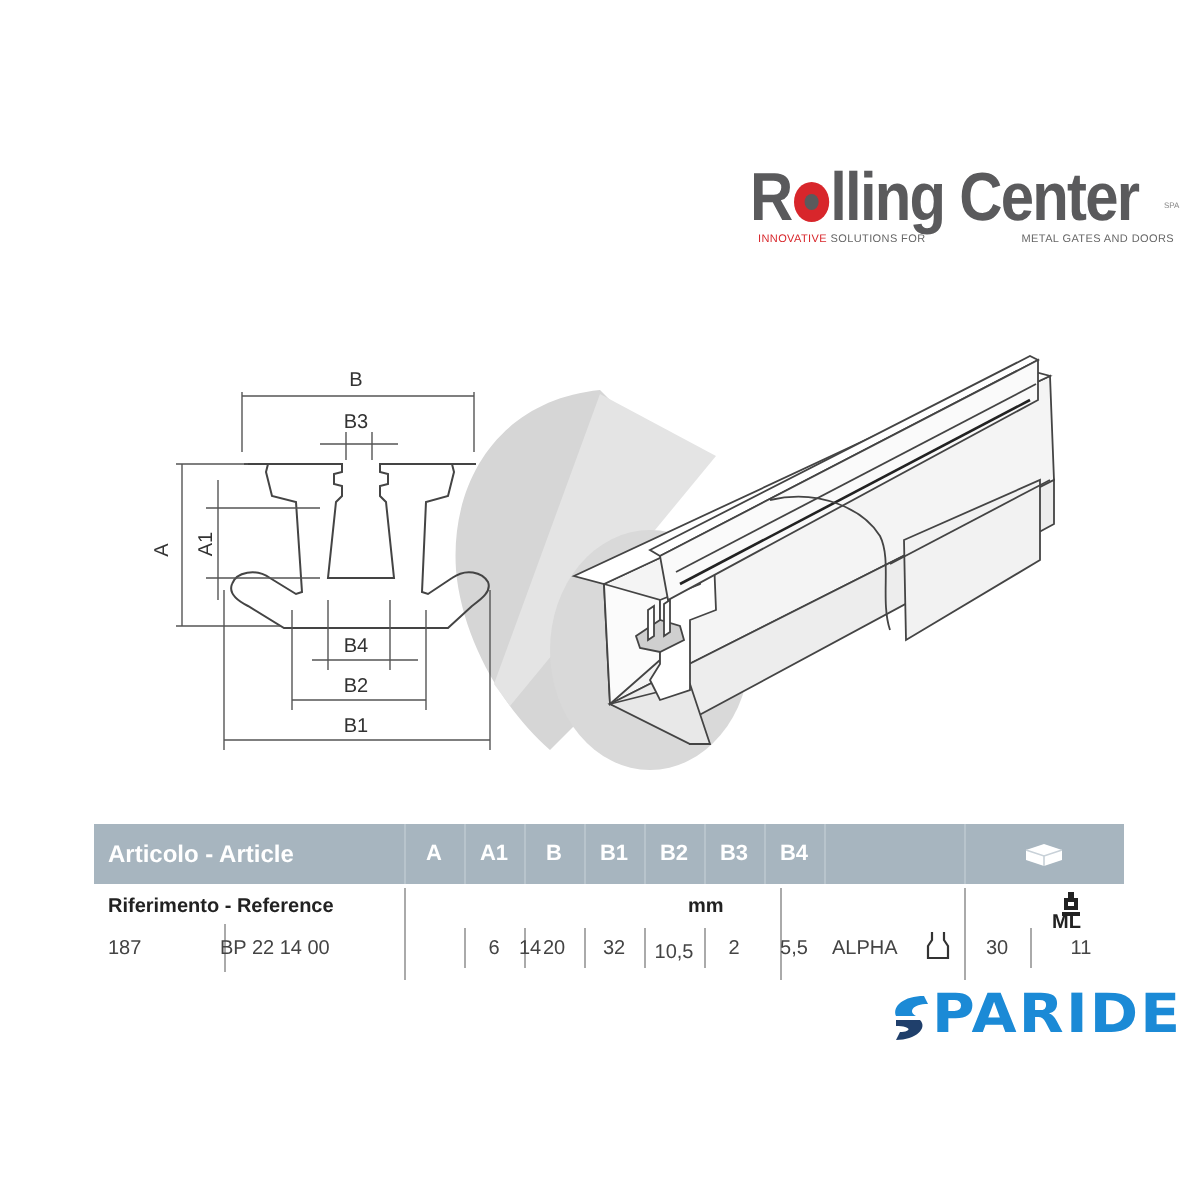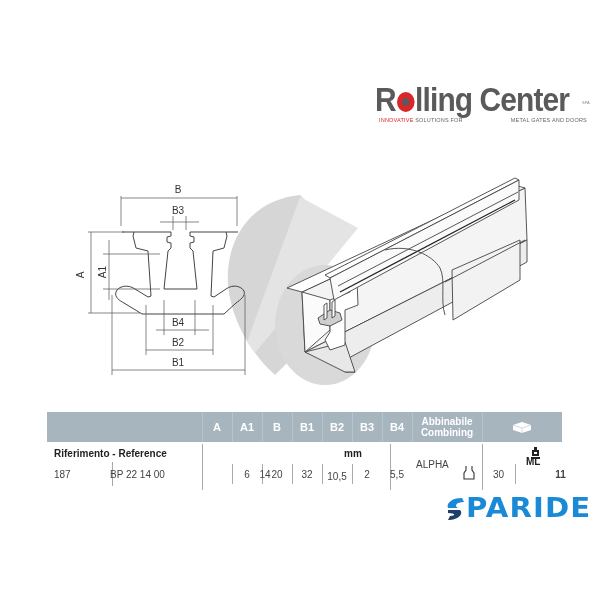--- a/index.html
+++ b/index.html
@@ -103,40 +103,37 @@
     <path d="M318 318 L330 310 L340 313 L342 320 L330 326 L320 324 Z" fill="#cfcfcf"></path>
     <path d="M324 305 L327 303 L327 318 L324 320 Z" fill="#fff"></path>
     <path d="M332 302 L335 300 L335 316 L332 318 Z" fill="#fff"></path>
     <path d="M385 250 C 410 244, 432 255, 440 268 C 446 280, 440 300, 445 315" fill="none"></path>
     <path d="M452 270 L453 320 L520 280 L520 240 Z" fill="#f2f2f2"></path>
     <line x1="445" y1="282" x2="525" y2="240"></line>
   </g>
 </svg>
 
 <div class="hdr">
+  <div class="hdr-cell hdr-article" style="left:7px;">Articolo - Article</div>
 
   <div class="hdr-sep" style="left:155px;"></div>
   <div class="hdr-cell" style="left:155px;width:30px;">A</div>
   <div class="hdr-sep" style="left:185px;"></div>
   <div class="hdr-cell" style="left:185px;width:30px;">A1</div>
   <div class="hdr-sep" style="left:215px;"></div>
   <div class="hdr-cell" style="left:215px;width:30px;">B</div>
   <div class="hdr-sep" style="left:245px;"></div>
   <div class="hdr-cell" style="left:245px;width:30px;">B1</div>
   <div class="hdr-sep" style="left:275px;"></div>
   <div class="hdr-cell" style="left:275px;width:30px;">B2</div>
   <div class="hdr-sep" style="left:305px;"></div>
   <div class="hdr-cell" style="left:305px;width:30px;">B3</div>
   <div class="hdr-sep" style="left:335px;"></div>
   <div class="hdr-cell" style="left:335px;width:30px;">B4</div>
   <div class="hdr-sep" style="left:365px;"></div>
-  <div class="hdr-cell hdr-comb" style="left:365px;width:70px;">
-    <span>Abbinabile</span>
-    <span>Combining</span>
-  </div>
   <div class="hdr-sep" style="left:435px;"></div>
   <div class="hdr-cell" style="left:435px;width:80px;">
     <svg width="24" height="14" viewBox="0 0 24 14">
         <path d="M3 5 L12 2 L21 5 L21 10 L12 13 L3 10 Z" fill="#ffffff"></path>
         <path d="M3 5 L12 8 L21 5 M12 8 L12 13" stroke="#c8d1d8" stroke-width="0.8" fill="none"></path>
       </svg>
   </div>
 </div>
 
 <div class="sub" style="left:54px;top:448px;">Riferimento - Reference</div>
@@ -166,28 +163,28 @@
 <div>
   <div class="val" style="left:54px;top:469px;text-align:left;">187</div>
   <div class="val" style="left:110px;top:469px;text-align:right;">BP 22 14 00</div>
   <div class="val" style="left:202px;width:30px;top:469px;padding-left:48px;">14</div>
   <div class="val" style="left:232px;width:30px;top:469px;">6</div>
   <div class="val" style="left:262px;width:30px;top:469px;">20</div>
   <div class="val" style="left:292px;width:30px;top:469px;">32</div>
   <div class="val" style="left:322px;width:30px;top:471px;">10,5</div>
   <div class="val" style="left:352px;width:30px;top:469px;">2</div>
   <div class="val" style="left:380px;width:34px;top:469px;">5,5</div>
-  <div class="val" style="left:416px;top:459px;text-align:left;">ALPHA</div>
+  <div class="val" style="left:416px;top:469px;text-align:left;">ALPHA</div>
   <div style="position:absolute;left:462px;top:464px;width:14px;height:18px;">
     <svg width="14" height="18" viewBox="0 0 14 18">
         <path d="M4 2 L4 6 L2 9 L2 15 L12 15 L12 9 L10 6 L10 2" fill="none" stroke="#333" stroke-width="1.1"></path>
       </svg>
   </div>
   <div class="val" style="left:482px;width:33px;top:469px;">30</div>
-  <div class="val" style="left:537px;width:47px;top:469px;font-weight:bold;">11</div>
+  <div class="val" style="left:517px;width:47px;top:469px;">11</div>
 </div>
 
 <div class="paride">
   <svg width="24" height="28" viewBox="0 0 24 28" style="position:absolute;left:0;top:1px;">
     <path d="M18 4 C 8 4, 2 9, 4 14 L 14 14 C 10 12, 12 8, 20 8 Z" fill="#1b8ad6"></path>
     <path d="M4 16 L 16 16 C 20 20, 14 26, 4 26 L 6 22 C 12 22, 12 19, 4 19 Z" fill="#1f3f6b"></path>
   </svg>
   <div class="paride-text">PARIDE</div>
 </div>
 

